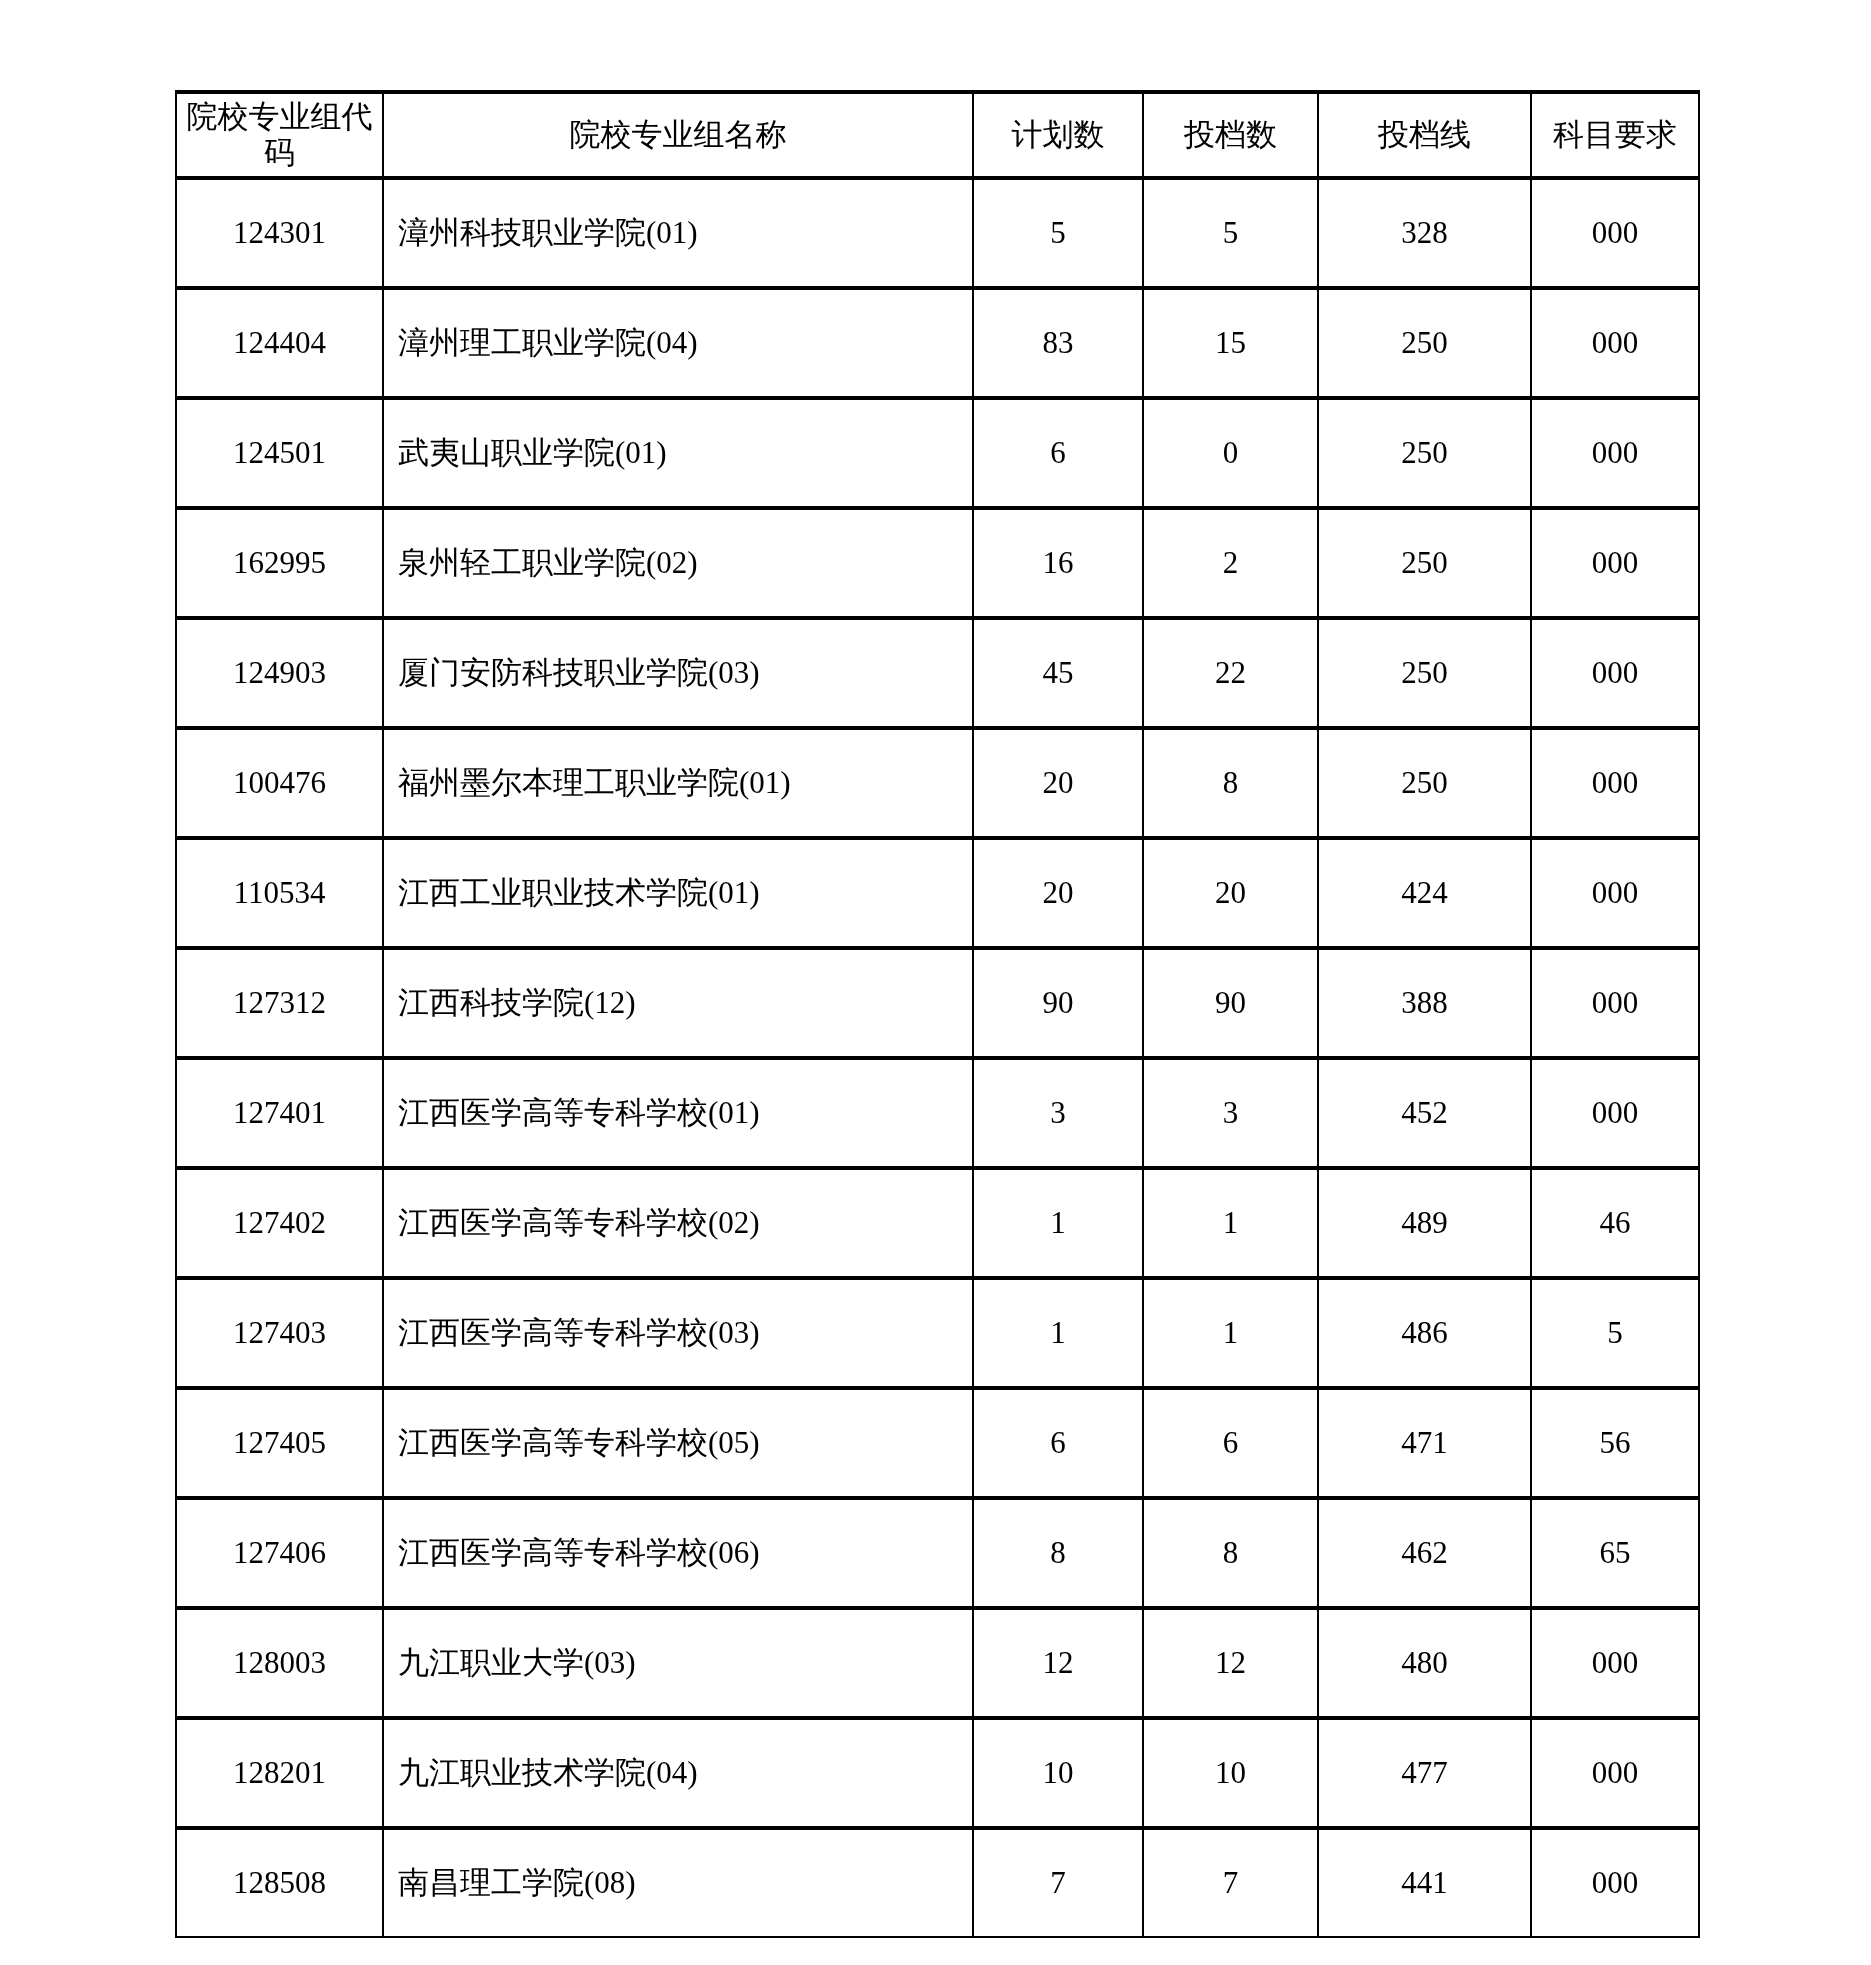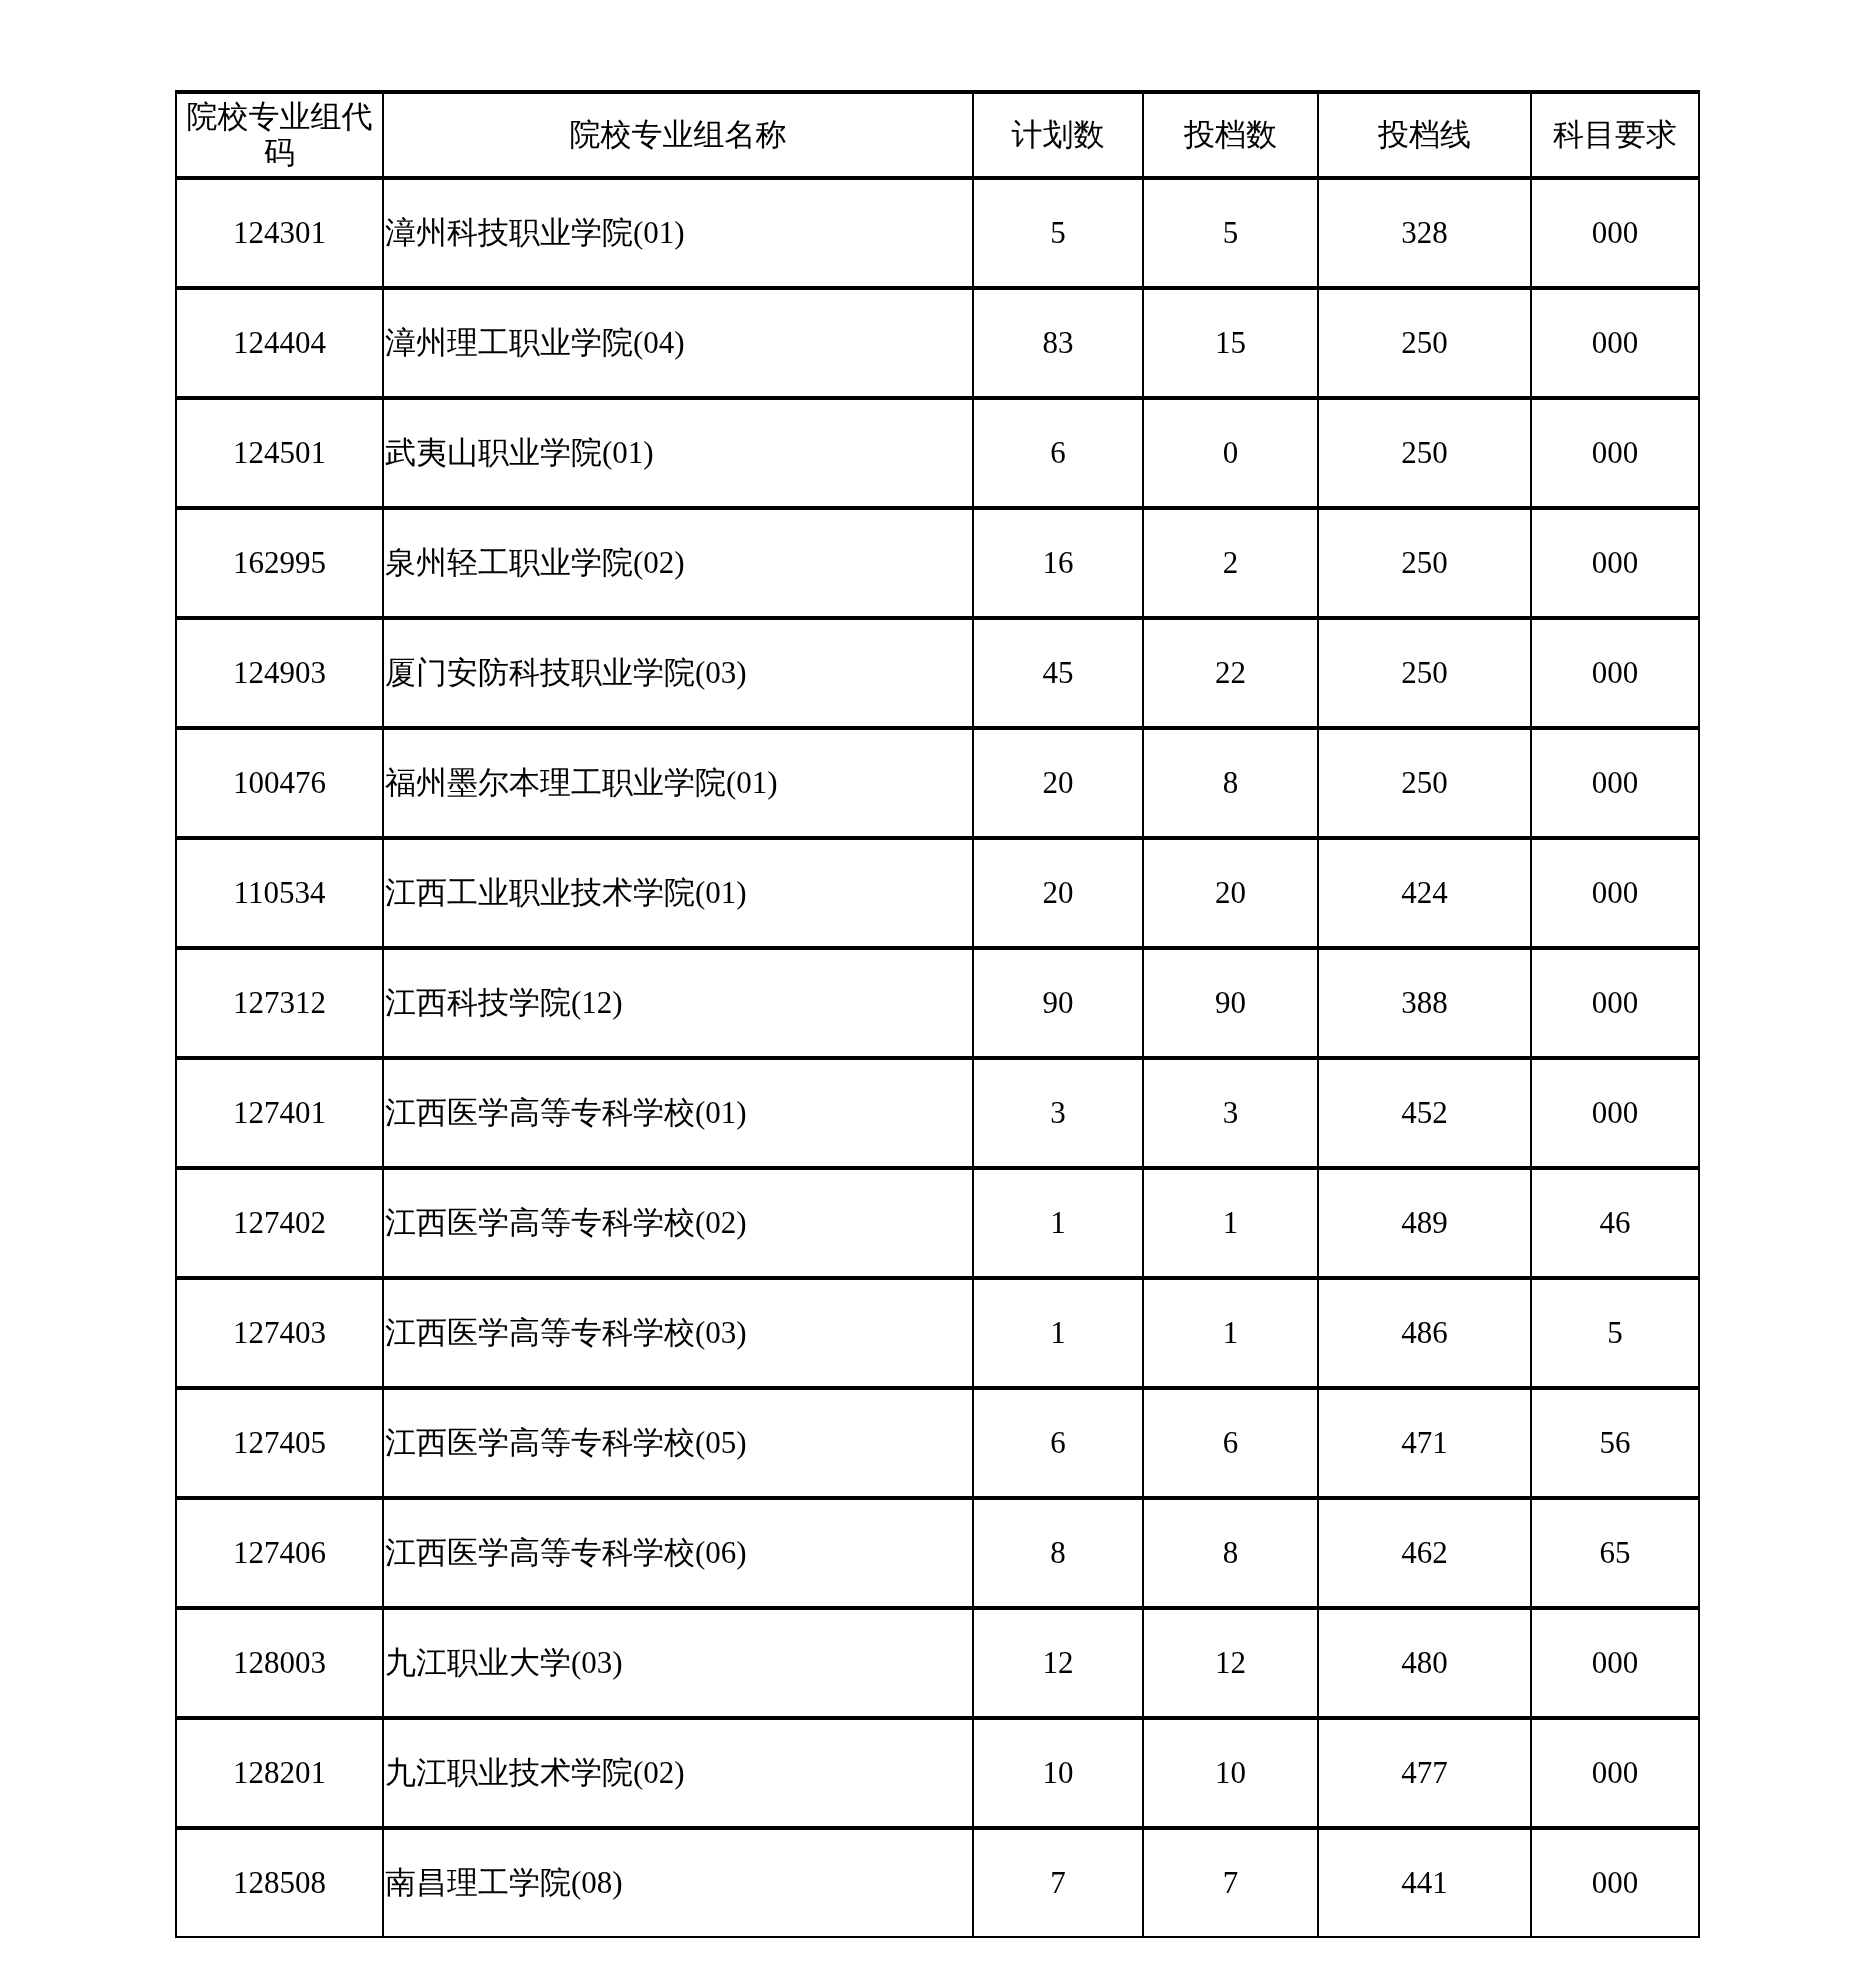--- a/index.html
+++ b/index.html
@@ -10,21 +10,21 @@
   .sheet {
     position: absolute; left: 175px; top: 90px; width: 1523px;
     border-collapse: collapse; table-layout: fixed;
   }
   .sheet th, .sheet td {
     border: 2.4px solid #000; padding: 0; text-align: center; vertical-align: middle;
     font-weight: normal; font-size: 31px; line-height: 1.15;
   }
   .sheet thead th { height: 82px; }
   .sheet tbody td { height: 106px; }
-  .sheet td.name { text-align: left; padding-left: 1px; white-space: nowrap; }
+  .sheet td.name { text-align: left; padding-left: 14px; white-space: nowrap; }
   .sheet tr { border-top: 4.7px solid #000; }
 </style>
 </head>
 <body>
 
 <table class="sheet">
   <colgroup>
     <col style="width:207px">
       <col style="width:590px">
       <col style="width:170px">
@@ -150,21 +150,21 @@
       <tr>
         <td>128003</td>
         <td class="name">九江职业大学(03)</td>
         <td>12</td>
         <td>12</td>
         <td>480</td>
         <td>000</td>
       </tr>
       <tr>
         <td>128201</td>
-        <td class="name">九江职业技术学院(02)</td>
+        <td class="name">九江职业技术学院(04)</td>
         <td>10</td>
         <td>10</td>
         <td>477</td>
         <td>000</td>
       </tr>
       <tr>
         <td>128508</td>
         <td class="name">南昌理工学院(08)</td>
         <td>7</td>
         <td>7</td>

